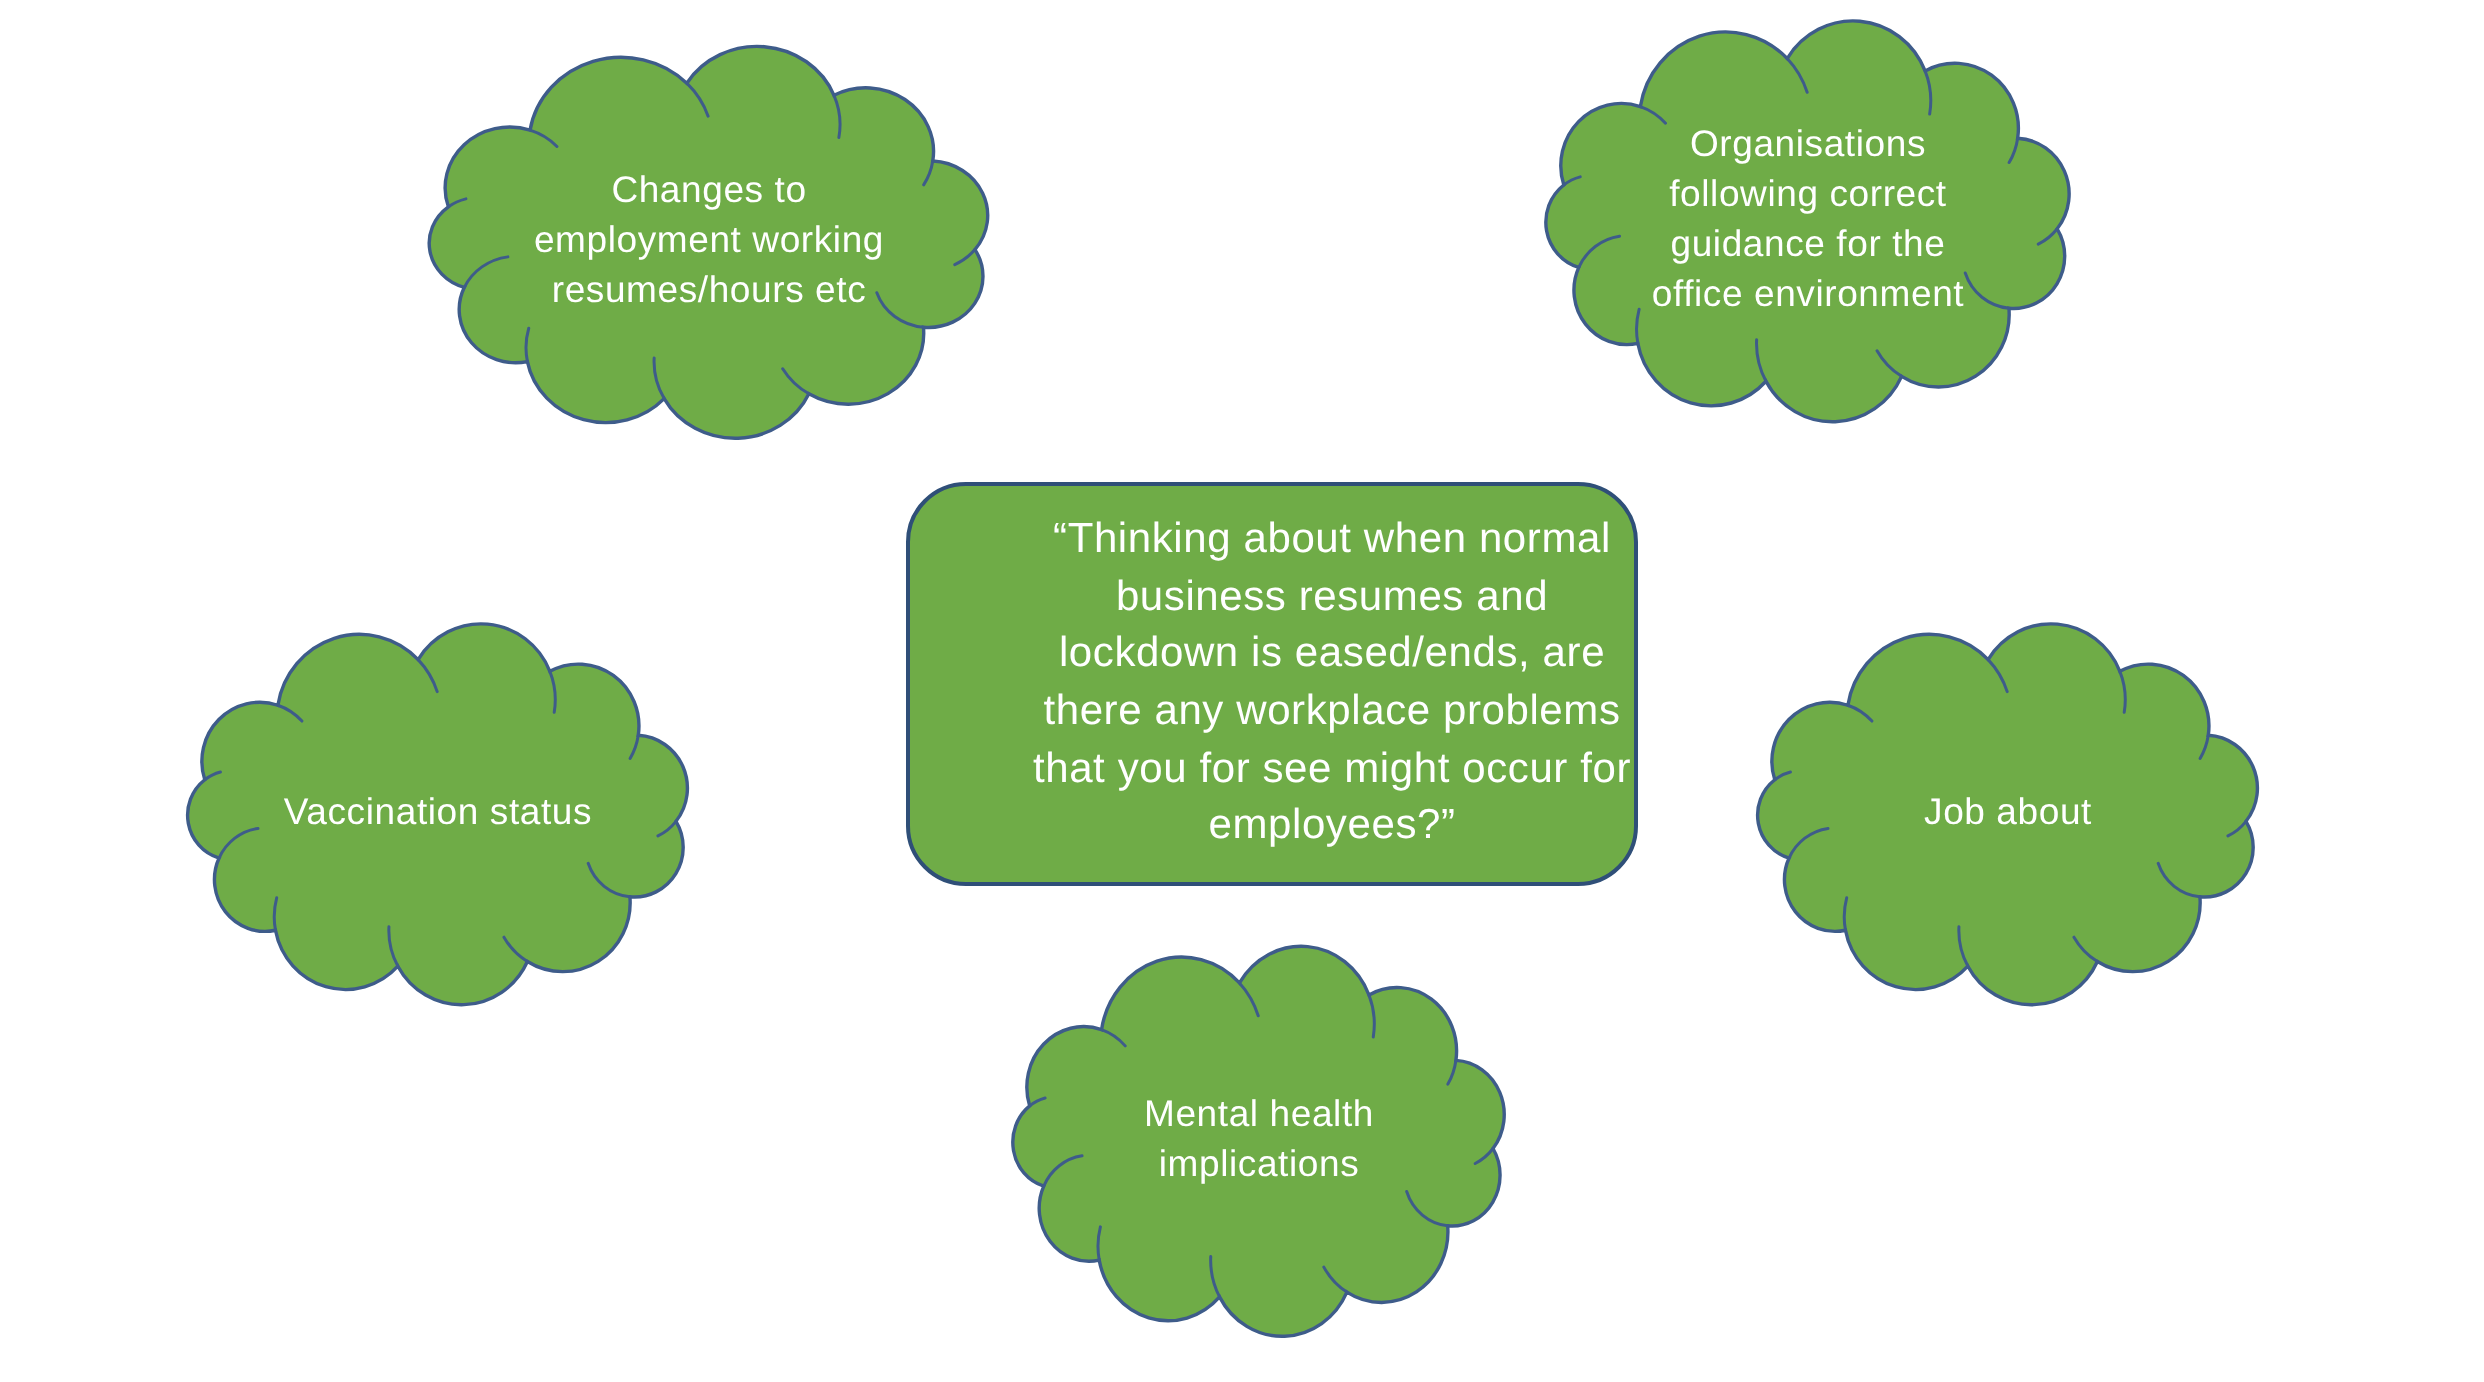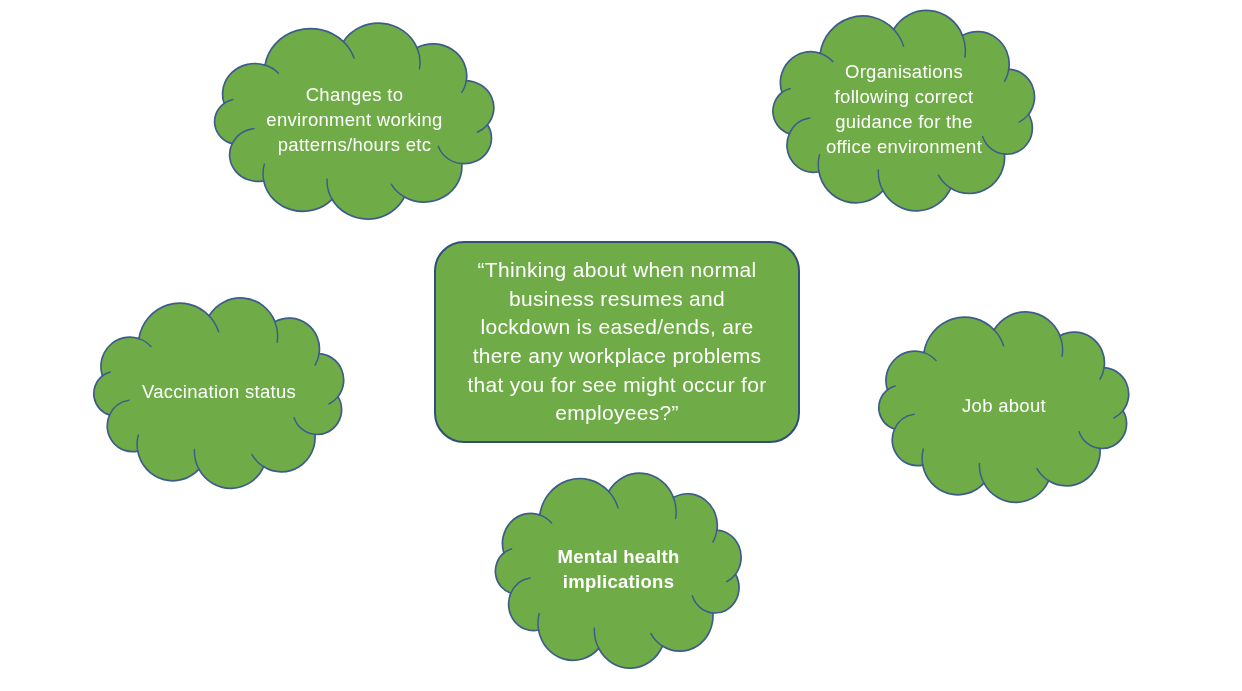--- a/index.html
+++ b/index.html
@@ -33,61 +33,61 @@
 <body style="--shape-fill: #6FAC47; --shape-border: #3E5C8A; --center-border: #2F4F78; --text-color: #FFFFFF; background: rgb(255, 255, 255);">
 
 <div class="canvas">
 
   <div class="node" id="n-changes" style="left:188px;top:13px;width:333px;height:215px;">
     <svg class="cloud-svg" viewBox="0 0 300 206" preserveAspectRatio="none" aria-hidden="true">
       <path class="cloud-body" d="M140.0,27.4 A37.3,37.3 0 0 1 206.3,33.2 A30.5,30.5 0 0 1 250.8,64.7 A26.1,26.1 0 0 1 269.8,107.1 A24.5,24.5 0 0 1 246.6,144.3 A34.0,34.0 0 0 1 195.0,176.2 A36.5,36.5 0 0 1 129.8,178.5 A35.9,35.9 0 0 1 68.2,160.8 A25.5,25.5 0 0 1 39.8,125.2 A22.0,22.0 0 0 1 32.6,86.6 A29.1,29.1 0 0 1 69.4,49.9 A41.5,41.5 0 0 1 140.0,27.4 Z"></path>
       <path class="cloud-tails" d=" M206.3,33.2 A37.3,37.3 0 0 1 208.5,53.4 M250.8,64.7 A30.5,30.5 0 0 1 246.7,76.1 M269.8,107.1 A26.1,26.1 0 0 1 260.7,114.3 M246.6,144.3 A24.5,24.5 0 0 1 225.6,127.8 M195.0,176.2 A34.0,34.0 0 0 1 183.2,164.2 M129.8,178.5 A36.5,36.5 0 0 1 125.3,159.1 M68.2,160.8 A35.9,35.9 0 0 1 68.8,144.8 M39.8,125.2 A25.5,25.5 0 0 1 59.4,110.6 M32.6,86.6 A22.0,22.0 0 0 1 40.5,82.8 M69.4,49.9 A29.1,29.1 0 0 1 81.5,57.7 M140.0,27.4 A41.5,41.5 0 0 1 149.6,43.2"></path>
     </svg>
     <div class="node-text">
-      <span style="width:182px">Changes to environment working patterns/hours etc</span>
+      <span style="width:182px">Changes to employment working resumes/hours etc</span>
     </div>
   </div>
 
   <div class="node" id="n-organisations" style="left:748px;top:0;width:312px;height:220px;">
     <svg class="cloud-svg" viewBox="0 0 300 206" preserveAspectRatio="none" aria-hidden="true">
       <path class="cloud-body" d="M140.0,27.4 A37.3,37.3 0 0 1 206.3,33.2 A30.5,30.5 0 0 1 250.8,64.7 A26.1,26.1 0 0 1 269.8,107.1 A24.5,24.5 0 0 1 246.6,144.3 A34.0,34.0 0 0 1 195.0,176.2 A36.5,36.5 0 0 1 129.8,178.5 A35.9,35.9 0 0 1 68.2,160.8 A25.5,25.5 0 0 1 39.8,125.2 A22.0,22.0 0 0 1 32.6,86.6 A29.1,29.1 0 0 1 69.4,49.9 A41.5,41.5 0 0 1 140.0,27.4 Z"></path>
       <path class="cloud-tails" d=" M206.3,33.2 A37.3,37.3 0 0 1 208.5,53.4 M250.8,64.7 A30.5,30.5 0 0 1 246.7,76.1 M269.8,107.1 A26.1,26.1 0 0 1 260.7,114.3 M246.6,144.3 A24.5,24.5 0 0 1 225.6,127.8 M195.0,176.2 A34.0,34.0 0 0 1 183.2,164.2 M129.8,178.5 A36.5,36.5 0 0 1 125.3,159.1 M68.2,160.8 A35.9,35.9 0 0 1 68.8,144.8 M39.8,125.2 A25.5,25.5 0 0 1 59.4,110.6 M32.6,86.6 A22.0,22.0 0 0 1 40.5,82.8 M69.4,49.9 A29.1,29.1 0 0 1 81.5,57.7 M140.0,27.4 A41.5,41.5 0 0 1 149.6,43.2"></path>
     </svg>
     <div class="node-text">
       <span style="width:188px">Organisations following correct guidance for the office environment</span>
     </div>
   </div>
 
-  <div class="node" id="n-vaccination" style="left:70px;top:288px;width:298px;height:209px;">
+  <div class="node" id="n-vaccination" style="left:70px;top:302px;width:298px;height:209px;">
     <svg class="cloud-svg" viewBox="0 0 300 206" preserveAspectRatio="none" aria-hidden="true">
       <path class="cloud-body" d="M140.0,27.4 A37.3,37.3 0 0 1 206.3,33.2 A30.5,30.5 0 0 1 250.8,64.7 A26.1,26.1 0 0 1 269.8,107.1 A24.5,24.5 0 0 1 246.6,144.3 A34.0,34.0 0 0 1 195.0,176.2 A36.5,36.5 0 0 1 129.8,178.5 A35.9,35.9 0 0 1 68.2,160.8 A25.5,25.5 0 0 1 39.8,125.2 A22.0,22.0 0 0 1 32.6,86.6 A29.1,29.1 0 0 1 69.4,49.9 A41.5,41.5 0 0 1 140.0,27.4 Z"></path>
       <path class="cloud-tails" d=" M206.3,33.2 A37.3,37.3 0 0 1 208.5,53.4 M250.8,64.7 A30.5,30.5 0 0 1 246.7,76.1 M269.8,107.1 A26.1,26.1 0 0 1 260.7,114.3 M246.6,144.3 A24.5,24.5 0 0 1 225.6,127.8 M195.0,176.2 A34.0,34.0 0 0 1 183.2,164.2 M129.8,178.5 A36.5,36.5 0 0 1 125.3,159.1 M68.2,160.8 A35.9,35.9 0 0 1 68.8,144.8 M39.8,125.2 A25.5,25.5 0 0 1 59.4,110.6 M32.6,86.6 A22.0,22.0 0 0 1 40.5,82.8 M69.4,49.9 A29.1,29.1 0 0 1 81.5,57.7 M140.0,27.4 A41.5,41.5 0 0 1 149.6,43.2"></path>
     </svg>
     <div class="node-text">
       <span style="width:220px">Vaccination status</span>
     </div>
   </div>
 
   <div class="node" id="n-joblosses" style="left:855px;top:302px;width:298px;height:209px;">
     <svg class="cloud-svg" viewBox="0 0 300 206" preserveAspectRatio="none" aria-hidden="true">
       <path class="cloud-body" d="M140.0,27.4 A37.3,37.3 0 0 1 206.3,33.2 A30.5,30.5 0 0 1 250.8,64.7 A26.1,26.1 0 0 1 269.8,107.1 A24.5,24.5 0 0 1 246.6,144.3 A34.0,34.0 0 0 1 195.0,176.2 A36.5,36.5 0 0 1 129.8,178.5 A35.9,35.9 0 0 1 68.2,160.8 A25.5,25.5 0 0 1 39.8,125.2 A22.0,22.0 0 0 1 32.6,86.6 A29.1,29.1 0 0 1 69.4,49.9 A41.5,41.5 0 0 1 140.0,27.4 Z"></path>
       <path class="cloud-tails" d=" M206.3,33.2 A37.3,37.3 0 0 1 208.5,53.4 M250.8,64.7 A30.5,30.5 0 0 1 246.7,76.1 M269.8,107.1 A26.1,26.1 0 0 1 260.7,114.3 M246.6,144.3 A24.5,24.5 0 0 1 225.6,127.8 M195.0,176.2 A34.0,34.0 0 0 1 183.2,164.2 M129.8,178.5 A36.5,36.5 0 0 1 125.3,159.1 M68.2,160.8 A35.9,35.9 0 0 1 68.8,144.8 M39.8,125.2 A25.5,25.5 0 0 1 59.4,110.6 M32.6,86.6 A22.0,22.0 0 0 1 40.5,82.8 M69.4,49.9 A29.1,29.1 0 0 1 81.5,57.7 M140.0,27.4 A41.5,41.5 0 0 1 149.6,43.2"></path>
     </svg>
     <div class="node-text">
       <span style="width:160px">Job about</span>
     </div>
   </div>
 
-  <div class="node" id="n-mentalhealth" style="left:472px;top:463px;width:293px;height:214px;font-weight:bold;">
+  <div class="node" id="n-mentalhealth" style="left:483px;top:463px;width:293px;height:214px;">
     <svg class="cloud-svg" viewBox="0 0 300 206" preserveAspectRatio="none" aria-hidden="true">
       <path class="cloud-body" d="M140.0,27.4 A37.3,37.3 0 0 1 206.3,33.2 A30.5,30.5 0 0 1 250.8,64.7 A26.1,26.1 0 0 1 269.8,107.1 A24.5,24.5 0 0 1 246.6,144.3 A34.0,34.0 0 0 1 195.0,176.2 A36.5,36.5 0 0 1 129.8,178.5 A35.9,35.9 0 0 1 68.2,160.8 A25.5,25.5 0 0 1 39.8,125.2 A22.0,22.0 0 0 1 32.6,86.6 A29.1,29.1 0 0 1 69.4,49.9 A41.5,41.5 0 0 1 140.0,27.4 Z"></path>
       <path class="cloud-tails" d=" M206.3,33.2 A37.3,37.3 0 0 1 208.5,53.4 M250.8,64.7 A30.5,30.5 0 0 1 246.7,76.1 M269.8,107.1 A26.1,26.1 0 0 1 260.7,114.3 M246.6,144.3 A24.5,24.5 0 0 1 225.6,127.8 M195.0,176.2 A34.0,34.0 0 0 1 183.2,164.2 M129.8,178.5 A36.5,36.5 0 0 1 125.3,159.1 M68.2,160.8 A35.9,35.9 0 0 1 68.8,144.8 M39.8,125.2 A25.5,25.5 0 0 1 59.4,110.6 M32.6,86.6 A22.0,22.0 0 0 1 40.5,82.8 M69.4,49.9 A29.1,29.1 0 0 1 81.5,57.7 M140.0,27.4 A41.5,41.5 0 0 1 149.6,43.2"></path>
     </svg>
     <div class="node-text">
       <span style="width:168px">Mental health implications</span>
     </div>
   </div>
 
-  <div class="center-box" style="left:434px;top:241px;width:362px;height:198px;">
+  <div class="center-box" style="left:453px;top:241px;width:362px;height:198px;justify-content:flex-end;">
     <div class="center-text" style="width:302px">“Thinking about when normal business resumes and lockdown is eased/ends, are there any workplace problems that you for see might occur for employees?”</div>
   </div>
 
 </div>
 
 </body></html>

